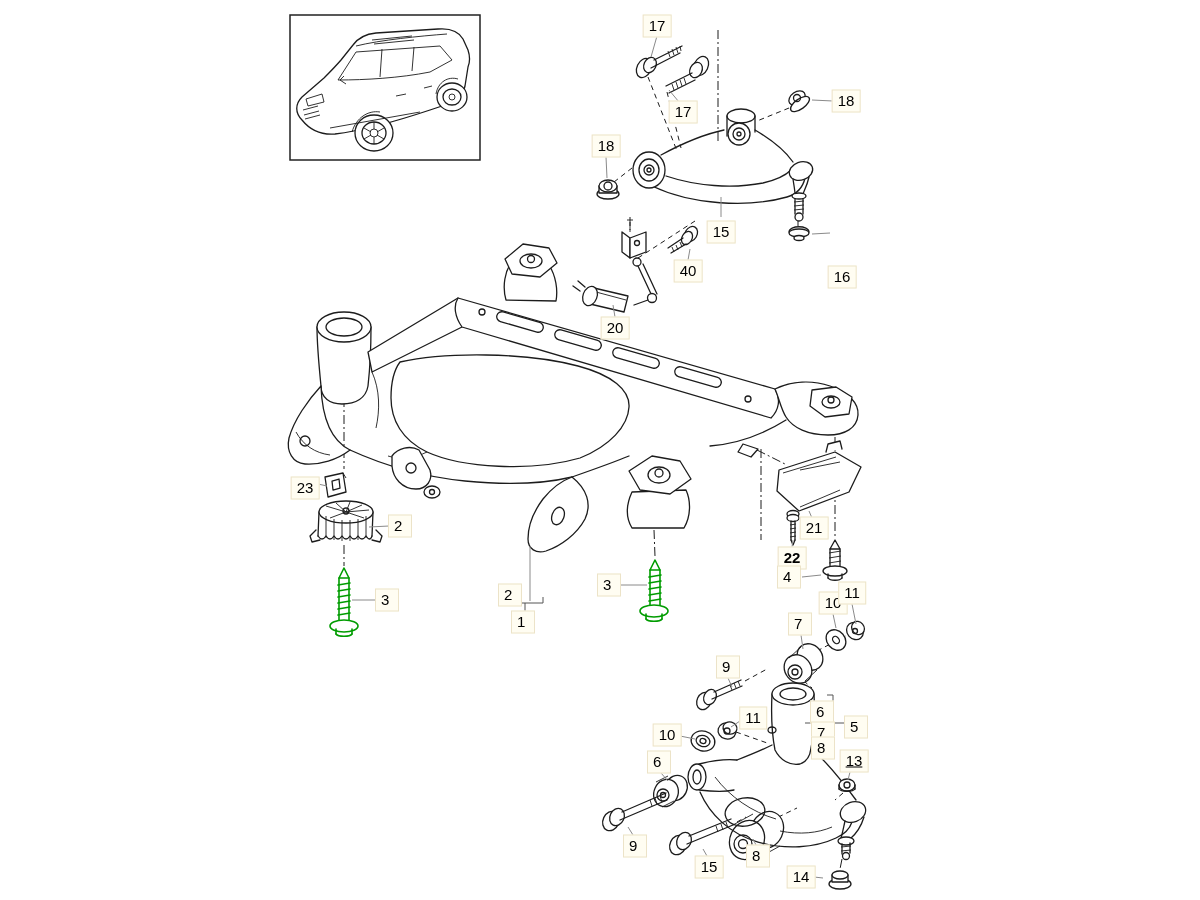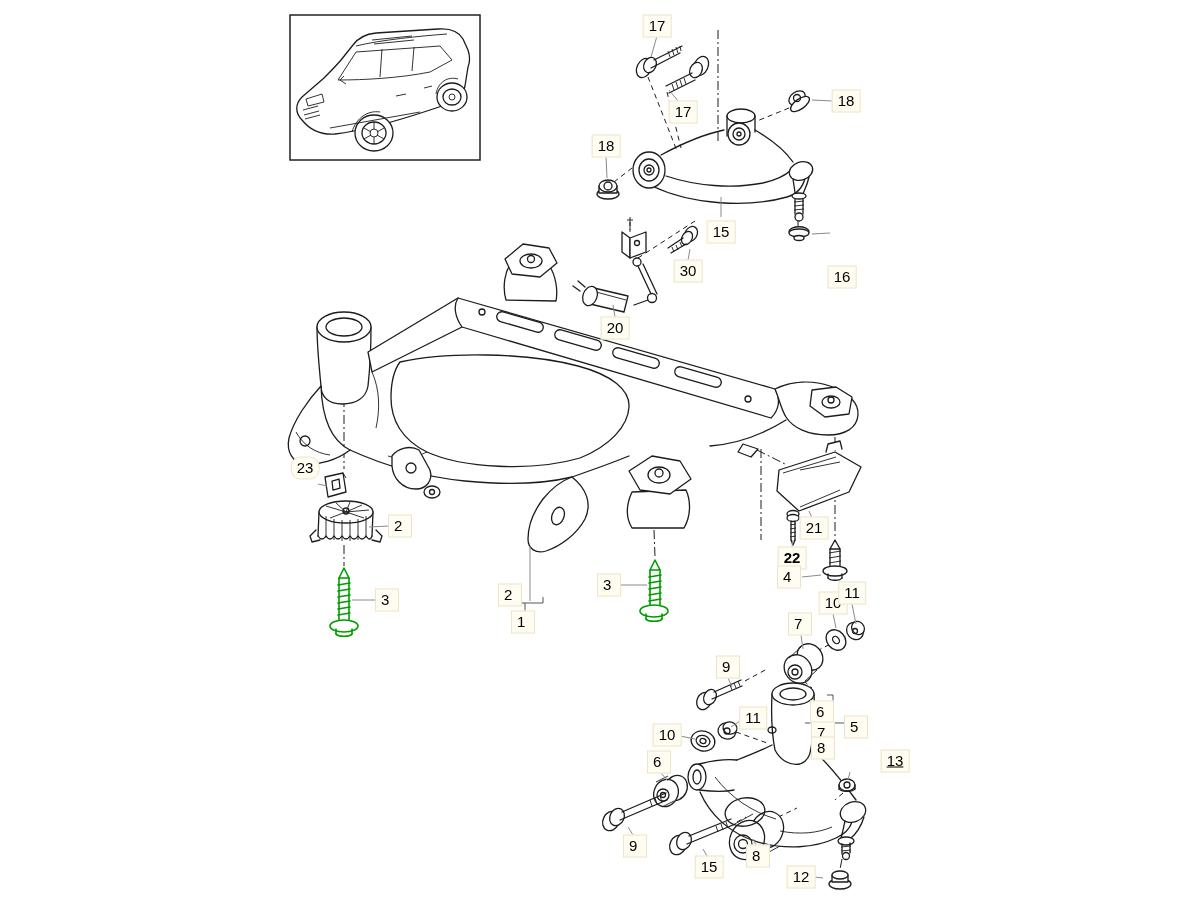--- a/index.html
+++ b/index.html
@@ -347,42 +347,42 @@
 
 </svg>
 
 <div id="callouts">
       <div class="callout" style="left: 657px; top: 26px;">17</div>
       <div class="callout" style="left: 683px; top: 112px;">17</div>
       <div class="callout" style="left: 846px; top: 101px;">18</div>
       <div class="callout" style="left: 606px; top: 146px;">18</div>
       <div class="callout" style="left: 721px; top: 232px;">15</div>
       <div class="callout" style="left: 842px; top: 233px; margin-top: 44px;">16</div>
-      <div class="callout" style="left: 688px; top: 271px;">30</div>
+      <div class="callout" style="left: 688px; top: 271px;">40</div>
       <div class="callout" style="left: 615px; top: 328px;">20</div>
-      <div class="callout" style="left: 305px; top: 468px; border-radius: 10px;">23</div>
+      <div class="callout" style="left: 305px; top: 488px;">23</div>
       <div class="callout" style="left: 400px; top: 526px;">2</div>
       <div class="callout" style="left: 387px; top: 600px;">3</div>
       <div class="callout" style="left: 510px; top: 595px;">2</div>
       <div class="callout" style="left: 523px; top: 622px;">1</div>
       <div class="callout" style="left: 609px; top: 585px;">3</div>
       <div class="callout" style="left: 814px; top: 528px;">21</div>
       <div class="callout" style="left: 792px; top: 558px; font-weight: bold;">22</div>
       <div class="callout" style="left: 789px; top: 577px;">4</div>
       <div class="callout" style="left: 833px; top: 603px;">10</div>
       <div class="callout" style="left: 852px; top: 593px;">11</div>
       <div class="callout" style="left: 800px; top: 624px;">7</div>
       <div class="callout" style="left: 728px; top: 667px;">9</div>
       <div class="callout" style="left: 753px; top: 718px;">11</div>
       <div class="callout" style="left: 667px; top: 735px;">10</div>
       <div class="callout" style="left: 822px; top: 712px;">6</div>
       <div class="callout" style="left: 823px; top: 733px;">7</div>
       <div class="callout" style="left: 823px; top: 748px;">8</div>
       <div class="callout" style="left: 856px; top: 727px;">5</div>
       <div class="callout" style="left: 659px; top: 762px;">6</div>
-      <div class="callout" style="left: 895px; top: 761px; text-decoration: underline;">13</div>
+      <div class="callout" style="left: 854px; top: 761px; text-decoration: underline;">13</div>
       <div class="callout" style="left: 635px; top: 846px;">9</div>
       <div class="callout" style="left: 709px; top: 867px;">15</div>
       <div class="callout" style="left: 758px; top: 856px;">8</div>
-      <div class="callout" style="left: 801px; top: 877px;">12</div>
+      <div class="callout" style="left: 801px; top: 877px;">14</div>
     </div>
 
 </div>
 
 </body></html>

